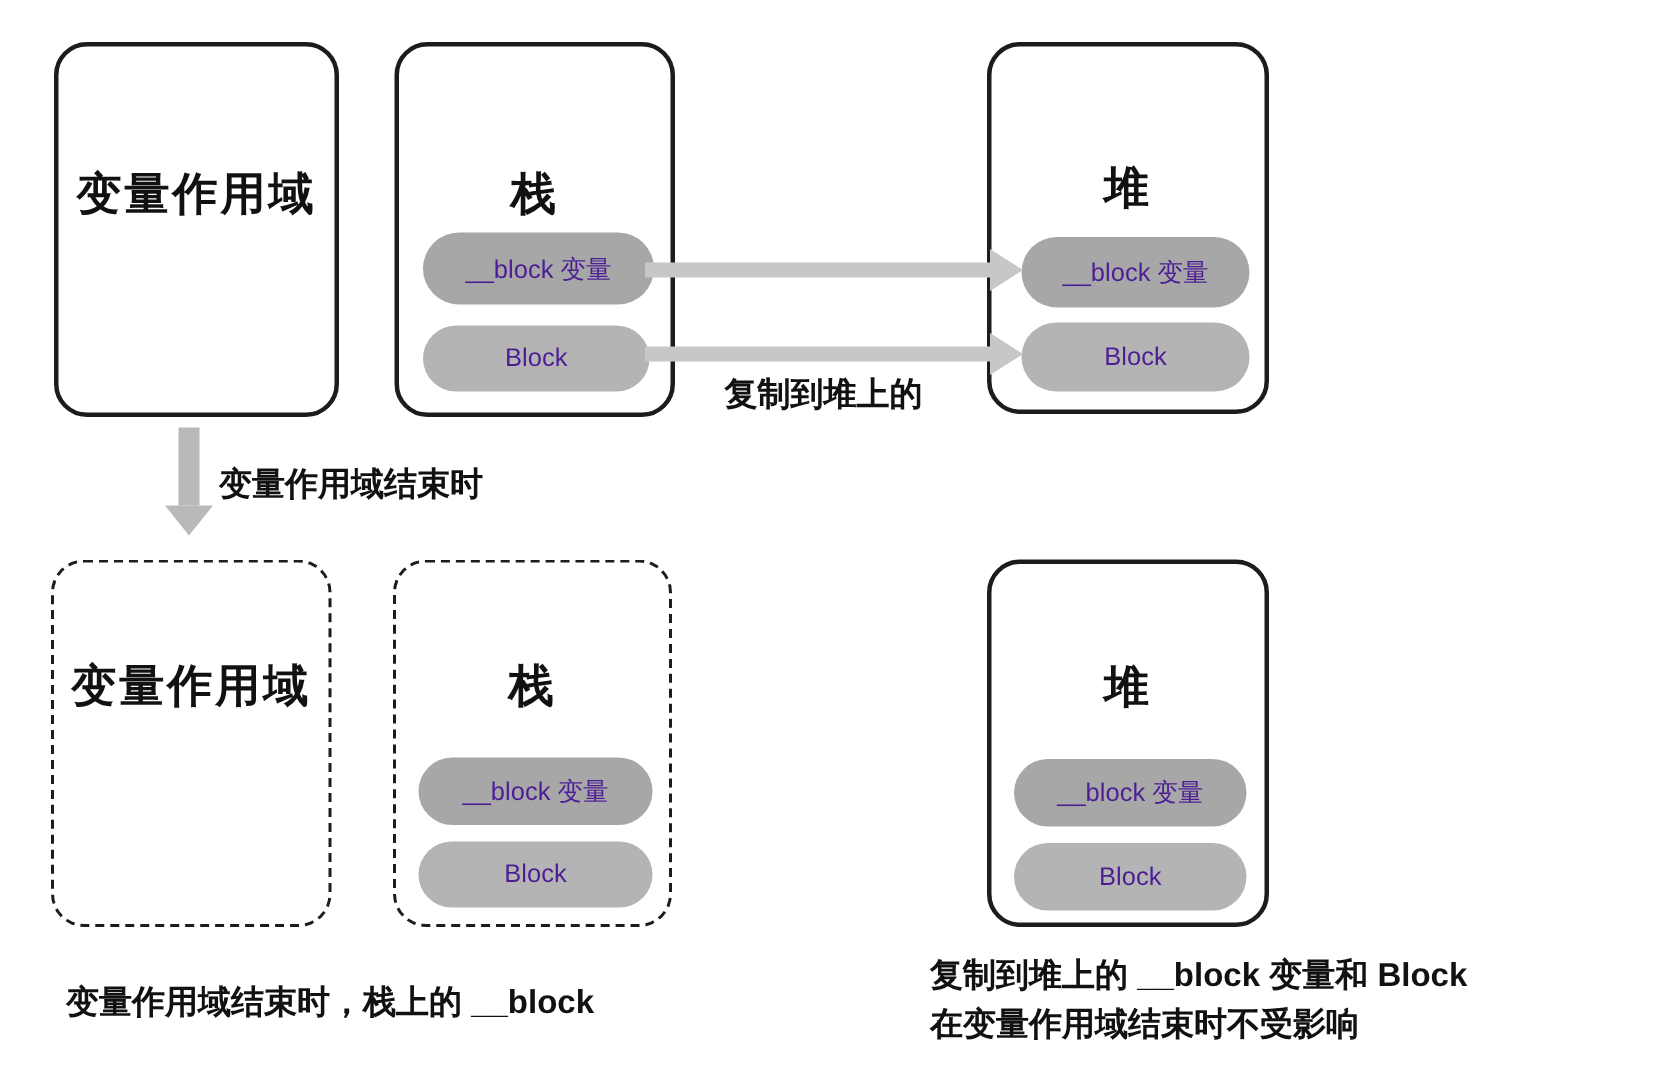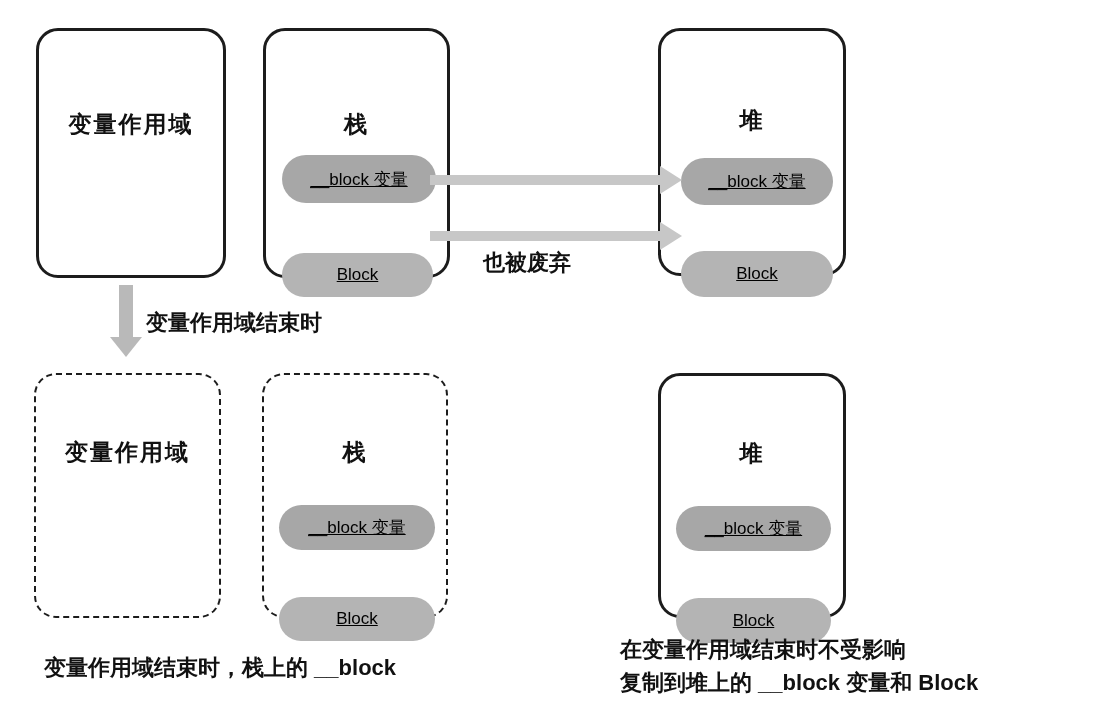--- a/index.html
+++ b/index.html
@@ -17,39 +17,38 @@
     border: 3px solid #1c1c1c;
     border-radius: 22px;
     background: #ffffff;
     box-sizing: border-box;
   }
   .box.dashed { border-style: dashed; border-width: 2.5px; }
   .box-label {
     position: absolute;
     left: 0; right: 0;
     text-align: center;
-    font-size: 23px;
+    font-size: 30px;
     font-weight: bold;
     letter-spacing: 2px;
     color: #111111;
   }
   .pill {
     position: absolute;
     border-radius: 24px;
     display: flex;
     align-items: center;
     justify-content: center;
     font-size: 17px;
-    color: #000000;
+    color: #4c1d95;
     box-sizing: border-box;
     white-space: nowrap;
-    text-decoration: underline;
   }
   .pill.dark  { background: #a7a7a7; }
-  .pill.light { background: #b4b4b4; margin-top: 36px; }
+  .pill.light { background: #b4b4b4; }
   .h-arrow { position: absolute; z-index: 5; }
   .h-arrow .shaft {
     position: absolute;
     left: 0; right: 18px;
     top: 50%;
     height: 10px;
     margin-top: -5px;
     background: #c7c7c7;
   }
   .h-arrow .head {
@@ -118,21 +117,21 @@
   </div>
 
   <div class="h-arrow" style="left:430px; top:166px; width:252px; height:28px;">
     <div class="shaft"></div>
     <div class="head"></div>
   </div>
   <div class="h-arrow" style="left:430px; top:222px; width:252px; height:28px;">
     <div class="shaft"></div>
     <div class="head"></div>
   </div>
-  <div class="flow-label" style="left:483px; top:248px;">也被废弃</div>
+  <div class="flow-label" style="left:483px; top:248px;">复制到堆上的</div>
 
   <div class="v-arrow" style="left:110px; top:285px; width:32px; height:72px;">
     <div class="shaft"></div>
     <div class="head"></div>
   </div>
   <div class="flow-label" style="left:146px; top:308px;">变量作用域结束时</div>
 
   <div class="box dashed" style="left:34px; top:373px; width:187px; height:245px;">
     <div class="box-label" style="top:62px;">变量作用域</div>
   </div>
@@ -146,17 +145,17 @@
   <div class="box" style="left:658px; top:373px; width:188px; height:245px;">
     <div class="box-label" style="top:62px;">堆</div>
     <div class="pill dark" style="left:15px; top:130px; width:155px; height:45px;">__block 变量</div>
     <div class="pill light" style="left:15px; top:186px; width:155px; height:45px;">Block</div>
   </div>
 
   <div class="caption" style="left:44px; top:633px;margin-top:18px;">
     <div>变量作用域结束时，栈上的 __block</div>
   </div>
   <div class="caption" style="left:620px; top:633px;">
+    <div>复制到堆上的 __block 变量和 Block</div>
     <div>在变量作用域结束时不受影响</div>
-    <div>复制到堆上的 __block 变量和 Block</div>
   </div>
 
 </div>
 
 </body></html>

